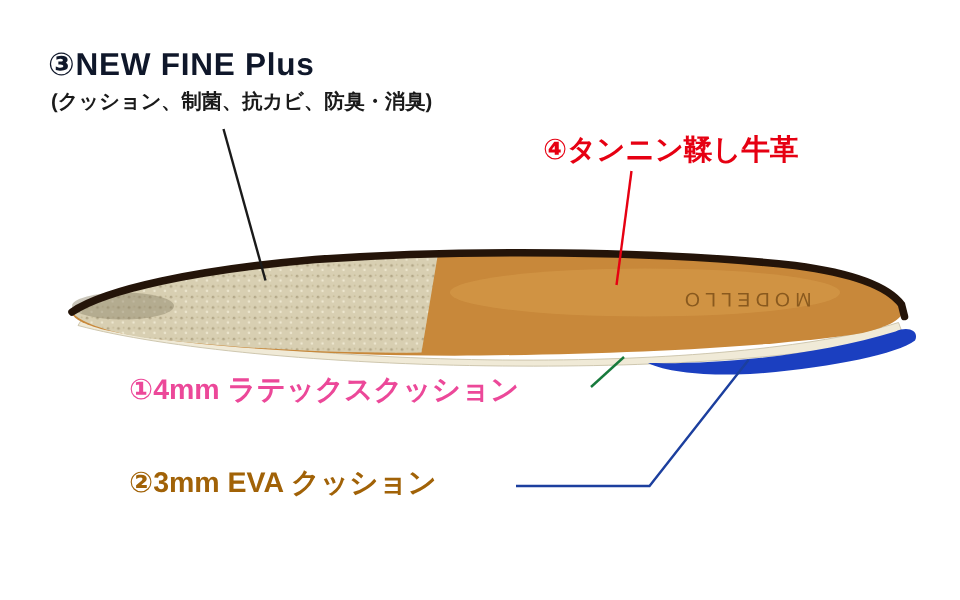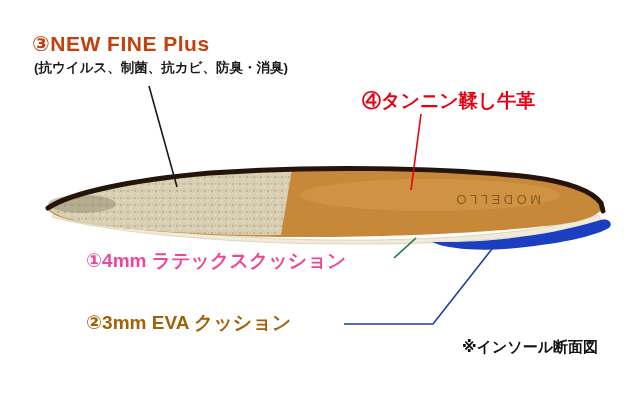--- a/index.html
+++ b/index.html
@@ -5,21 +5,21 @@
   html,body{margin:0;padding:0;}
   body{
     width:640px;height:400px;overflow:hidden;background:#ffffff;
     font-family:"Liberation Sans","DejaVu Sans",sans-serif;
     position:relative;
   }
   .stage{position:absolute;inset:0;width:640px;height:400px;}
   .label{position:absolute;font-weight:700;white-space:nowrap;line-height:1.15;}
   .lbl-fine-title{left:32px;top:32px;font-size:21px;color:#111111;letter-spacing:.5px;}
   .lbl-fine-sub{left:34px;top:60px;font-size:13.5px;color:#111111;}
-  .lbl-tannin{left:362px;top:90px;font-size:19px;font-family:Liberation Serif, serif;}
+  .lbl-tannin{left:362px;top:90px;font-size:19px;}
   .lbl-latex{left:86px;top:250px;font-size:19px;}
   .lbl-eva{left:86px;top:312px;font-size:19px;}
   .lbl-caption{left:462px;top:338px;font-size:15px;color:#111111;}
   svg{position:absolute;left:0;top:0;}
 </style>
 </head>
 <body>
 
 <div class="stage">
 
@@ -51,24 +51,23 @@
 
     <line x1="149" y1="86" x2="177" y2="187" stroke-width="1.6" stroke="#1a1a1a"></line>
 
     <line x1="421" y1="114" x2="411" y2="190" stroke-width="1.6" stroke="#e60012"></line>
 
     <line x1="394" y1="258" x2="416" y2="238" stroke-width="1.6" stroke="#187a3c"></line>
 
     <polyline points="344,324 433,324 499,240" fill="none" stroke-width="1.6" stroke="#1c3f9e"></polyline>
   </svg>
 
-  <div class="label lbl-fine-title" style="color: #c2410c;">③NEW FINE Plus</div>
+  <div class="label lbl-fine-title" style="color: #0f172a;">③NEW FINE Plus</div>
 
-  <div class="label lbl-fine-sub" style="color: rgb(26, 26, 26);">(抗ウイルス、制菌、抗カビ、防臭・消臭)</div>
+  <div class="label lbl-fine-sub" style="color: rgb(26, 26, 26);">(クッション、制菌、抗カビ、防臭・消臭)</div>
 
   <div class="label lbl-tannin" style="color: rgb(230, 0, 18);">④タンニン鞣し牛革</div>
 
   <div class="label lbl-latex" style="color: #ec4899;">①4mm ラテックスクッション</div>
 
   <div class="label lbl-eva" style="color: #a16207;">②3mm EVA クッション</div>
 
-  <div class="label lbl-caption">※インソール断面図</div>
 </div>
 
 </body></html>

